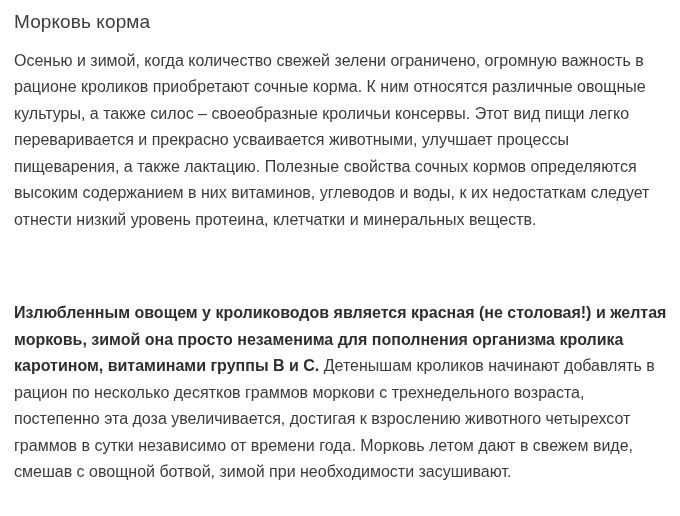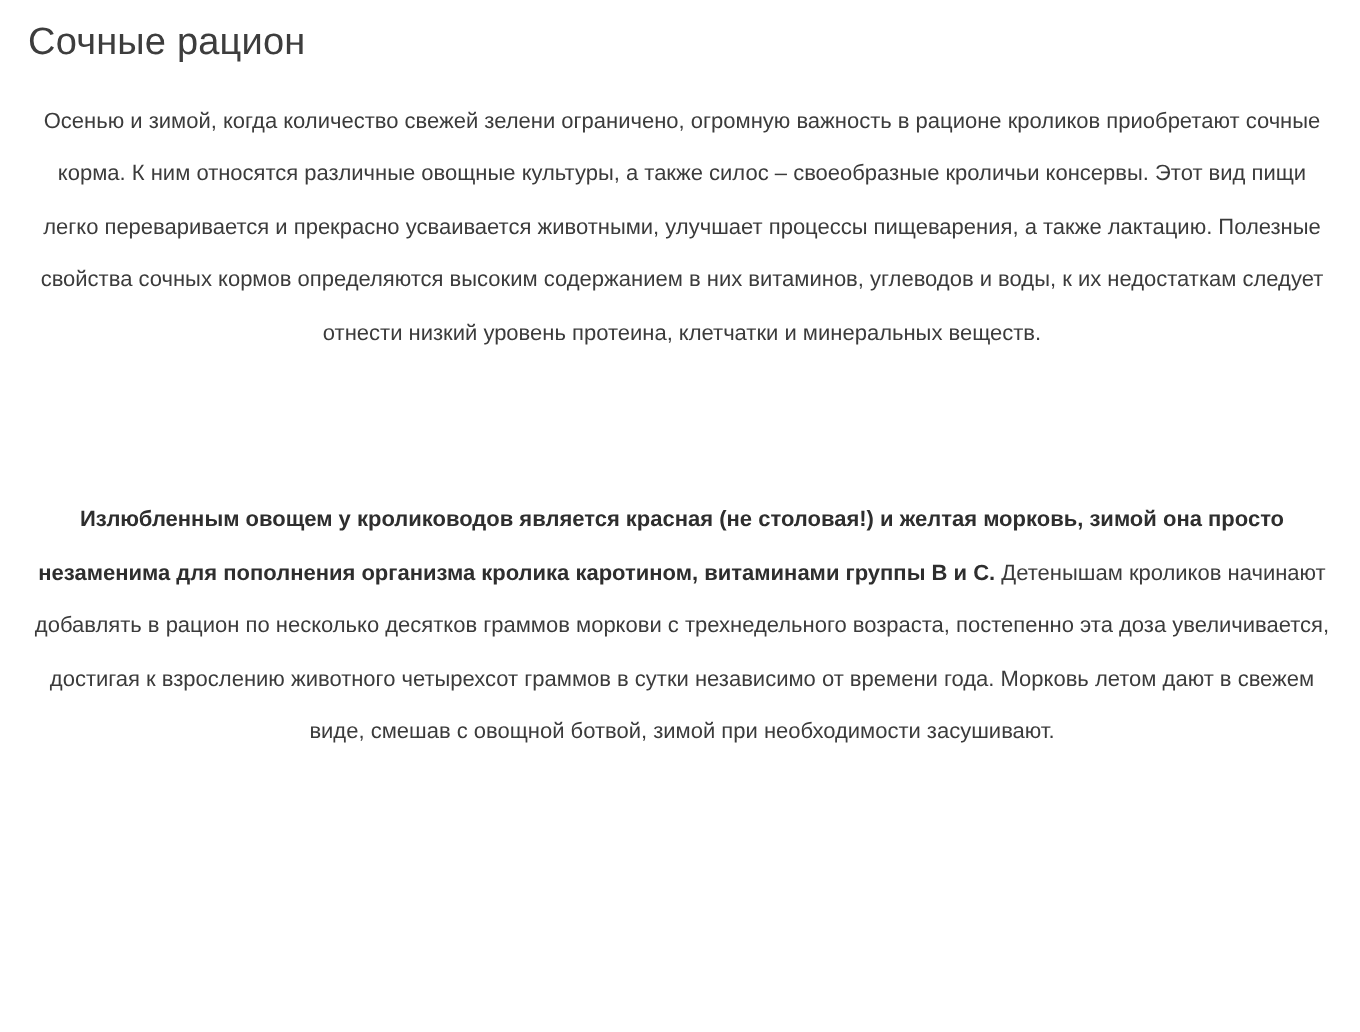--- a/index.html
+++ b/index.html
@@ -23,25 +23,25 @@
   }
   .article-title {
     font-size: 19px;
     font-weight: 400;
     color: #3d3d3d;
     letter-spacing: 0.1px;
     margin: 0 0 14px 0;
     line-height: 1.25;
   }
   .paragraph {
-    font-size: 11px;
+    font-size: 16px;
     line-height: 26.5px;
     color: #3b3b3b;
     margin: 0 0 20px 0;
-    text-align: center;
+    text-align: left;
     max-width: 654px;
   }
   .paragraph:last-child {
     margin-bottom: 0;
     margin-top: 36px;
   }
   .para-lead {
     font-weight: 700;
     color: #2e2e2e;
   }
@@ -50,21 +50,21 @@
   }
   .spacer-2 {
     height: 11px;
   }
 </style>
 </head>
 <body>
 
 <div class="page">
 
-  <h1 class="article-title">Сочные рацион</h1>
+  <h1 class="article-title">Морковь корма</h1>
 
   <p class="paragraph">
     <span class="para-rest">Осенью и зимой, когда количество свежей зелени ограничено, огромную важность в рационе кроликов приобретают сочные корма. К ним относятся различные овощные культуры, а также силос – своеобразные кроличьи консервы. Этот вид пищи легко переваривается и прекрасно усваивается животными, улучшает процессы пищеварения, а также лактацию. Полезные свойства сочных кормов определяются высоким содержанием в них витаминов, углеводов и воды, к их недостаткам следует отнести низкий уровень протеина, клетчатки и минеральных веществ.</span>
   </p>
 
   <div class="spacer-2"></div>
 
   <p class="paragraph">
     <span class="para-lead">Излюбленным овощем у кролиководов является красная (не столовая!) и желтая морковь, зимой она просто незаменима для пополнения организма кролика каротином, витаминами группы В и С.</span><span class="para-rest"> Детенышам кроликов начинают добавлять в рацион по несколько десятков граммов моркови с трехнедельного возраста, постепенно эта доза увеличивается, достигая к взрослению животного четырехсот граммов в сутки независимо от времени года. Морковь летом дают в свежем виде, смешав с овощной ботвой, зимой при необходимости засушивают.</span>
   </p>

